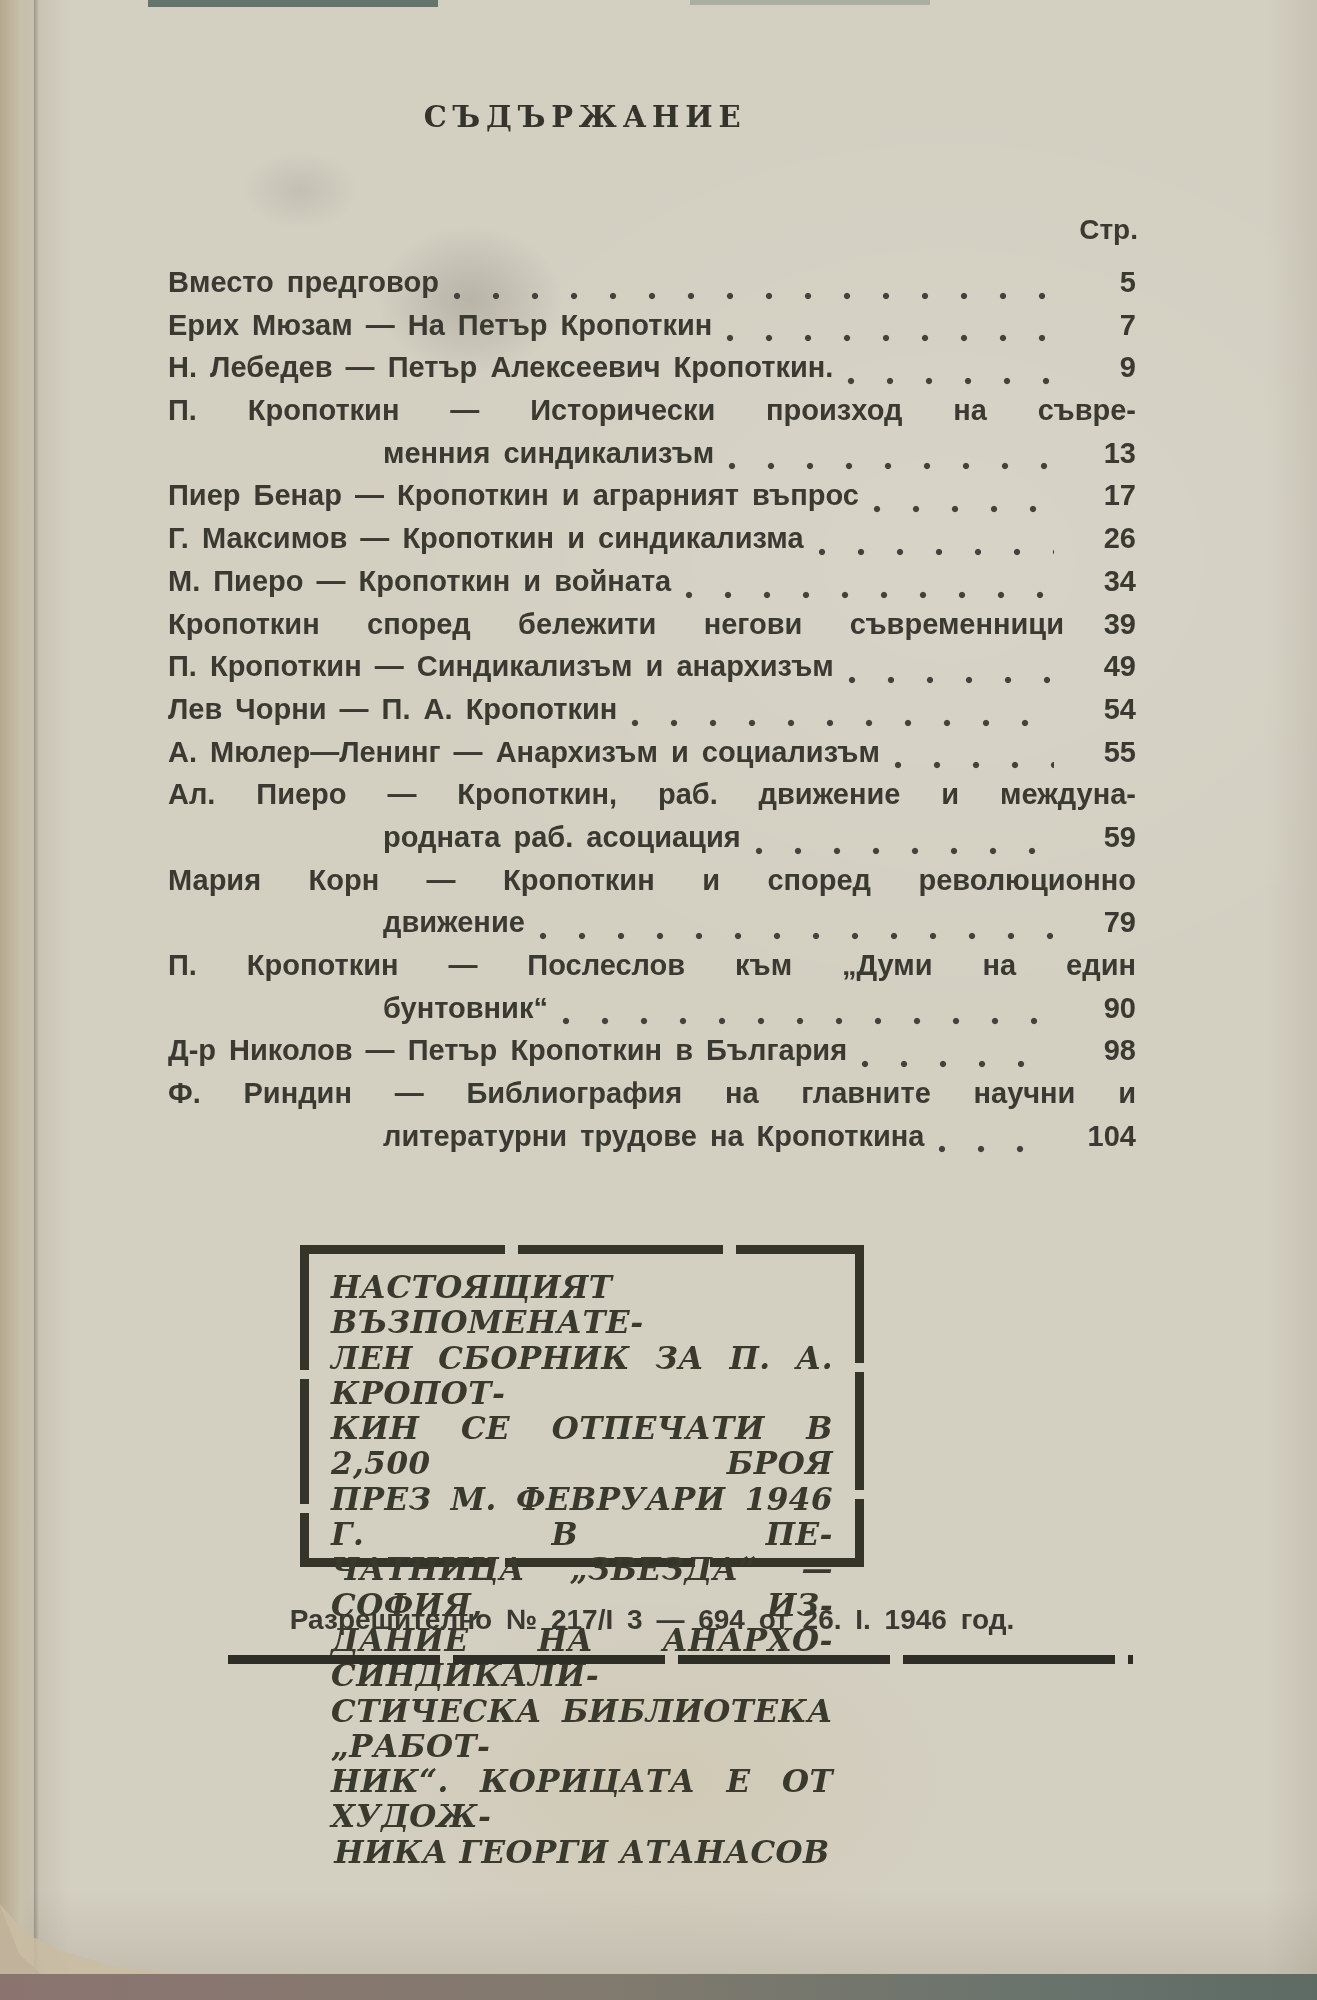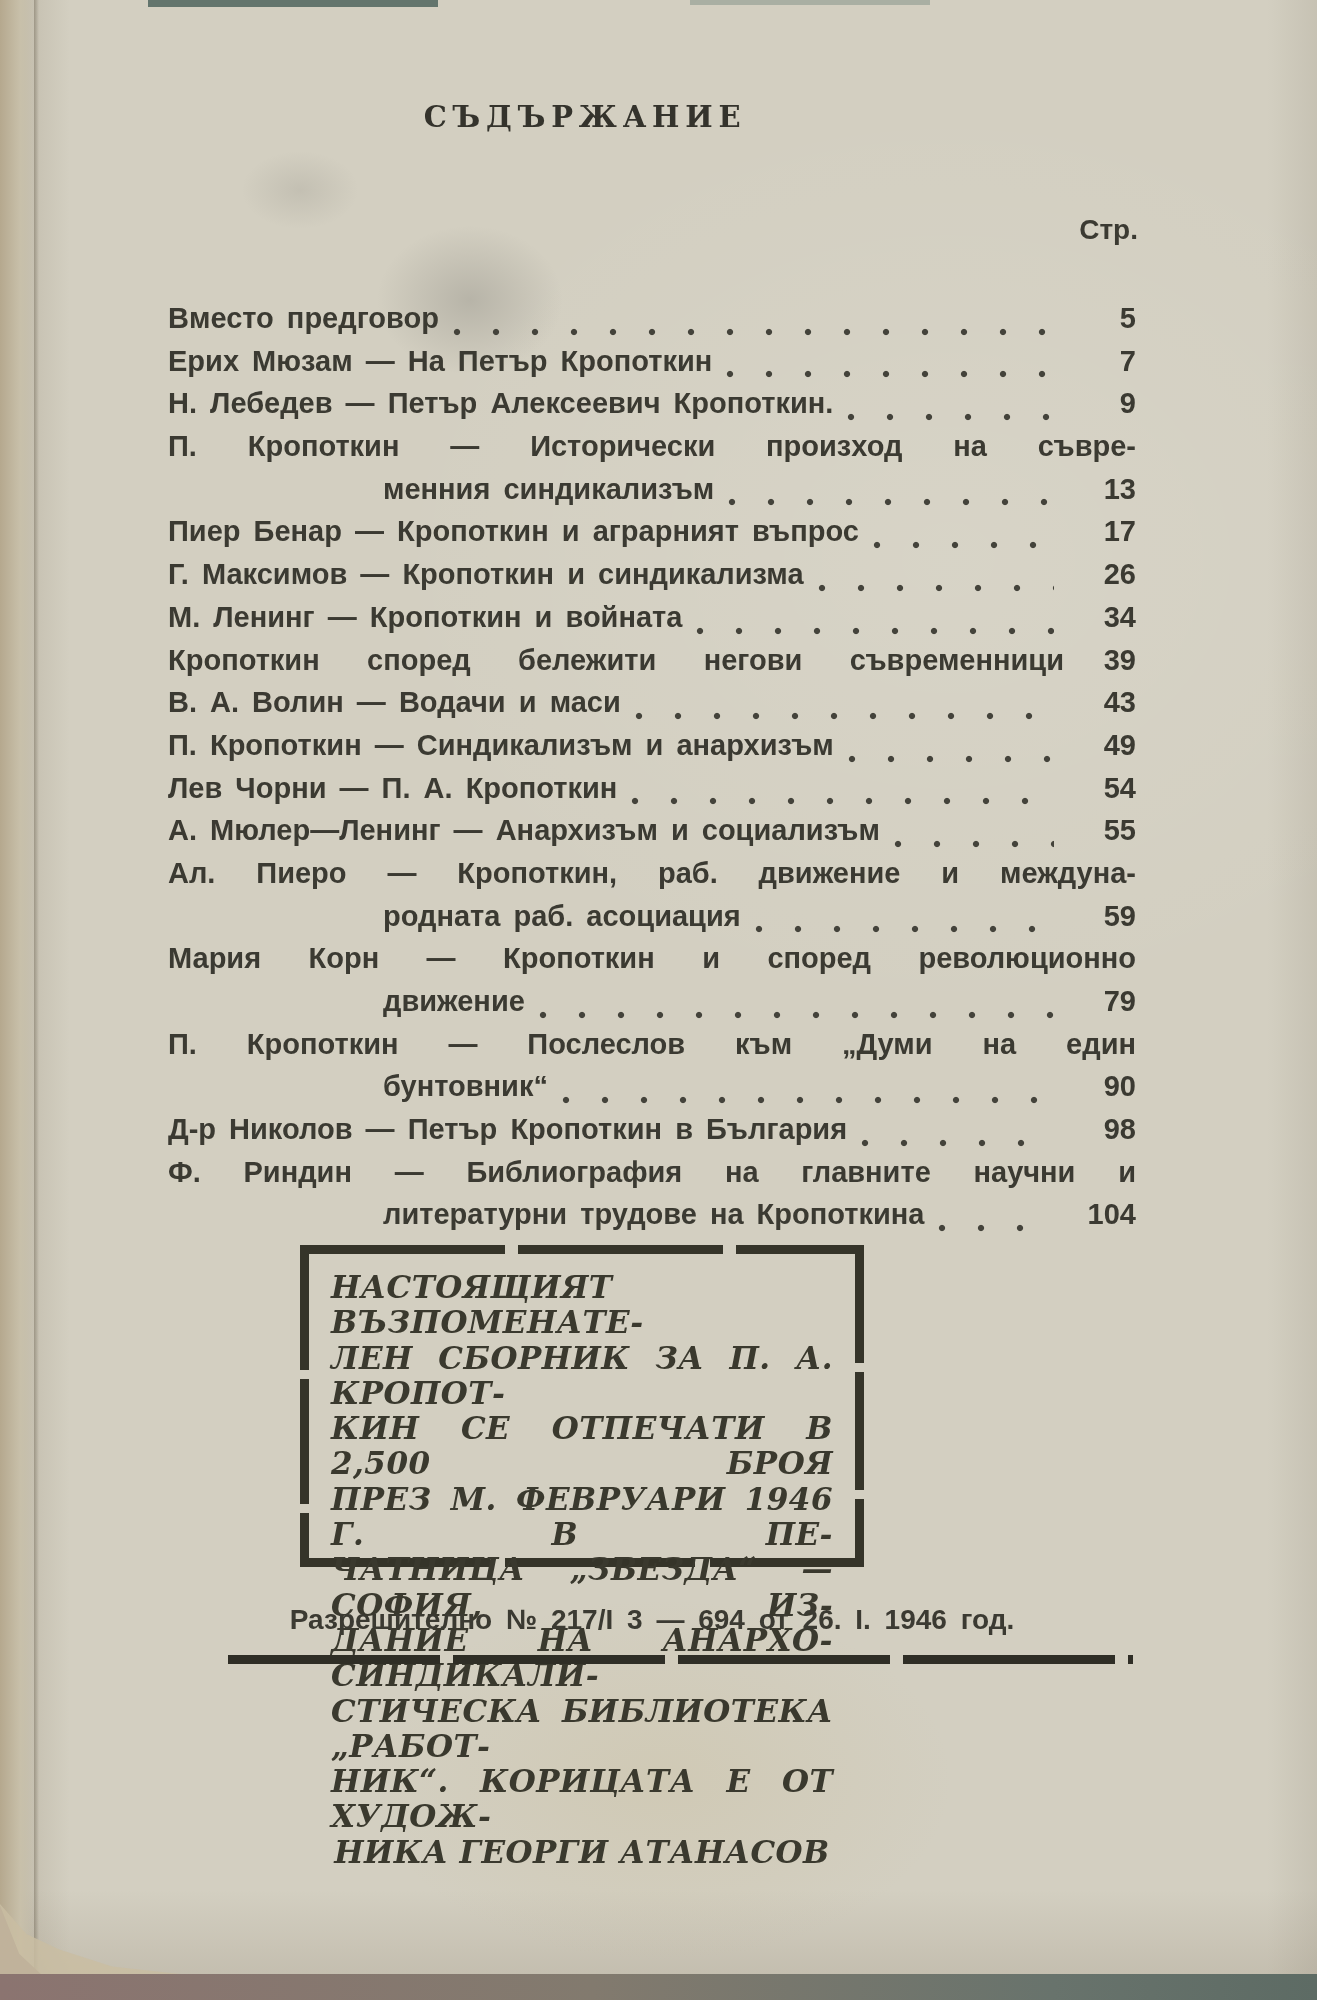--- a/index.html
+++ b/index.html
@@ -29,21 +29,21 @@
   .photo-top-sliver{position:absolute;left:148px;top:0;width:290px;height:7px;background:#3e5750;opacity:.75;}
   .photo-top-sliver2{position:absolute;left:690px;top:0;width:240px;height:5px;background:#8d998f;opacity:.6;}
 
   
   .title{position:absolute;left:150px;top:100px;width:870px;text-align:center;
     font-family:"DejaVu Serif",serif;font-weight:700;font-size:29px;letter-spacing:.2em;color:#34332c;}
   .col-header{position:absolute;left:1000px;top:214px;width:138px;text-align:right;
     font-size:28px;font-weight:700;color:#3b3a32;}
 
   
-  .toc{position:absolute;left:168px;top:266px;width:968px;margin-top:36px;}
+  .toc{position:absolute;left:168px;top:266px;width:968px;}
   .toc-row{display:flex;align-items:baseline;height:42.7px;font-size:29px;font-weight:700;
     word-spacing:5px;white-space:nowrap;}
   .toc-text{color:#3b3a32;}
   .justify-full{white-space:normal;text-align:justify;text-align-last:justify;width:100%;}
   .stretch{flex:1;white-space:normal;}
   .indent{width:215px;flex:0 0 auto;}
   .leader{flex:1;align-self:flex-end;height:12px;margin:0 10px 7px 14px;
     background-image:radial-gradient(circle at 4px 6px,#44433b 2.6px,rgba(0,0,0,0) 3.6px);
     background-size:39px 12px;background-repeat:repeat-x;}
   .pagenum{flex:0 0 72px;text-align:right;color:#3b3a32;}
@@ -125,36 +125,29 @@
       </div>
       <div>
         <div class="toc-row">
           <span class="toc-text">Г. Максимов — Кропоткин и синдикализма</span>
           <span class="leader"></span>
           <span class="pagenum">26</span>
         </div>
       </div>
       <div>
         <div class="toc-row">
-          <span class="toc-text">М. Ленинг — Кропоткин и войната</span>
+          <span class="toc-text">М. Пиеро — Кропоткин и войната</span>
           <span class="leader"></span>
           <span class="pagenum">34</span>
         </div>
       </div>
       <div>
         <div class="toc-row">
           <span class="toc-text stretch justify-full">Кропоткин според бележити негови съвременници</span>
           <span class="pagenum">39</span>
-        </div>
-      </div>
-      <div>
-        <div class="toc-row">
-          <span class="toc-text">В. А. Волин — Водачи и маси</span>
-          <span class="leader"></span>
-          <span class="pagenum">43</span>
         </div>
       </div>
       <div>
         <div class="toc-row">
           <span class="toc-text">П. Кропоткин — Синдикализъм и анархизъм</span>
           <span class="leader"></span>
           <span class="pagenum">49</span>
         </div>
       </div>
       <div>

